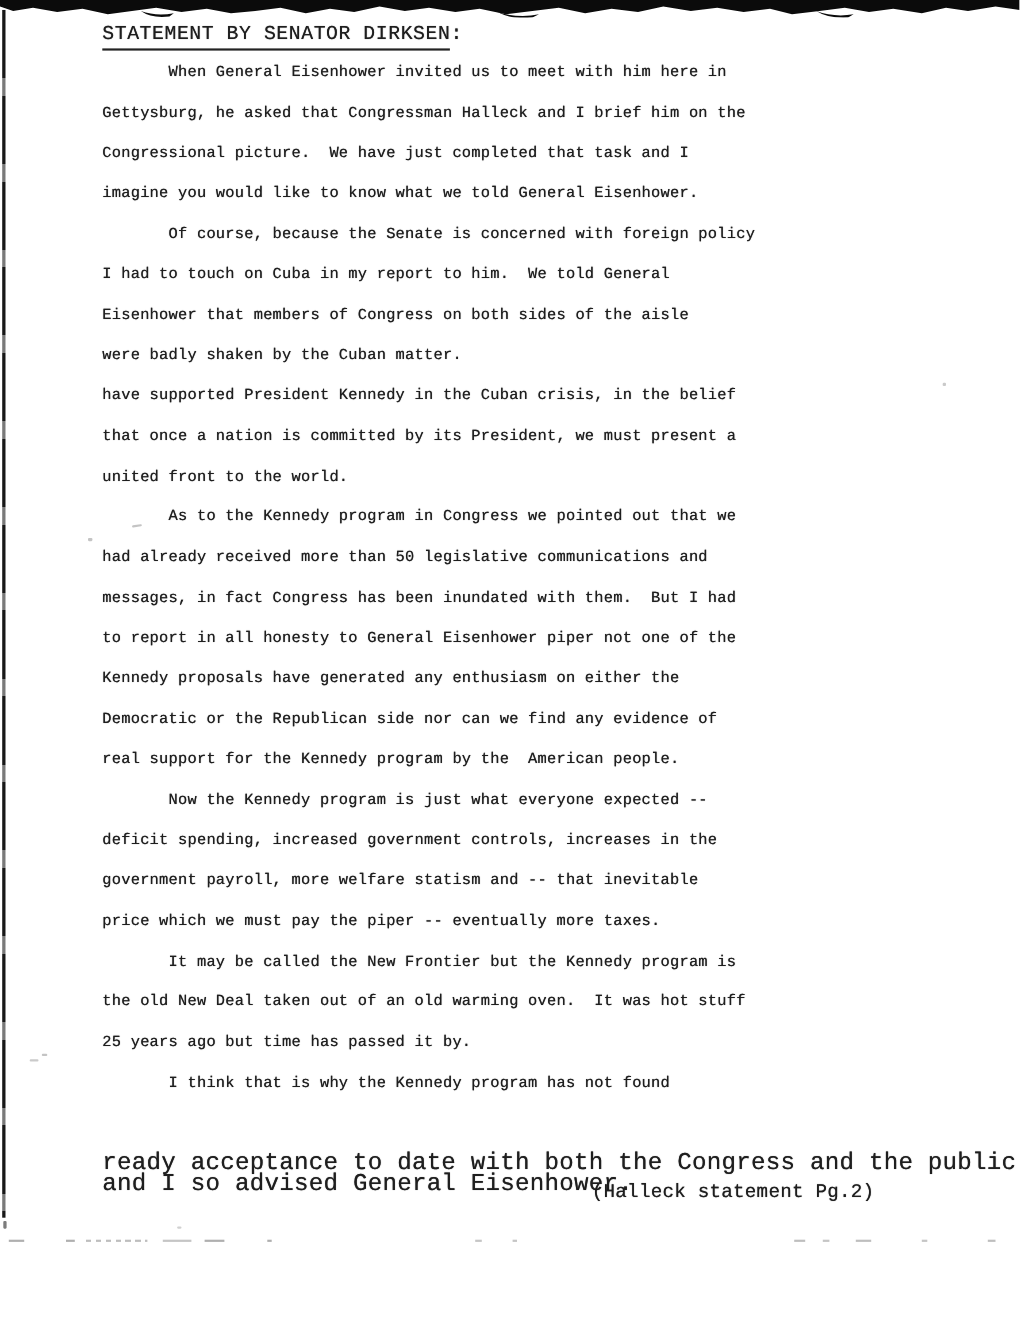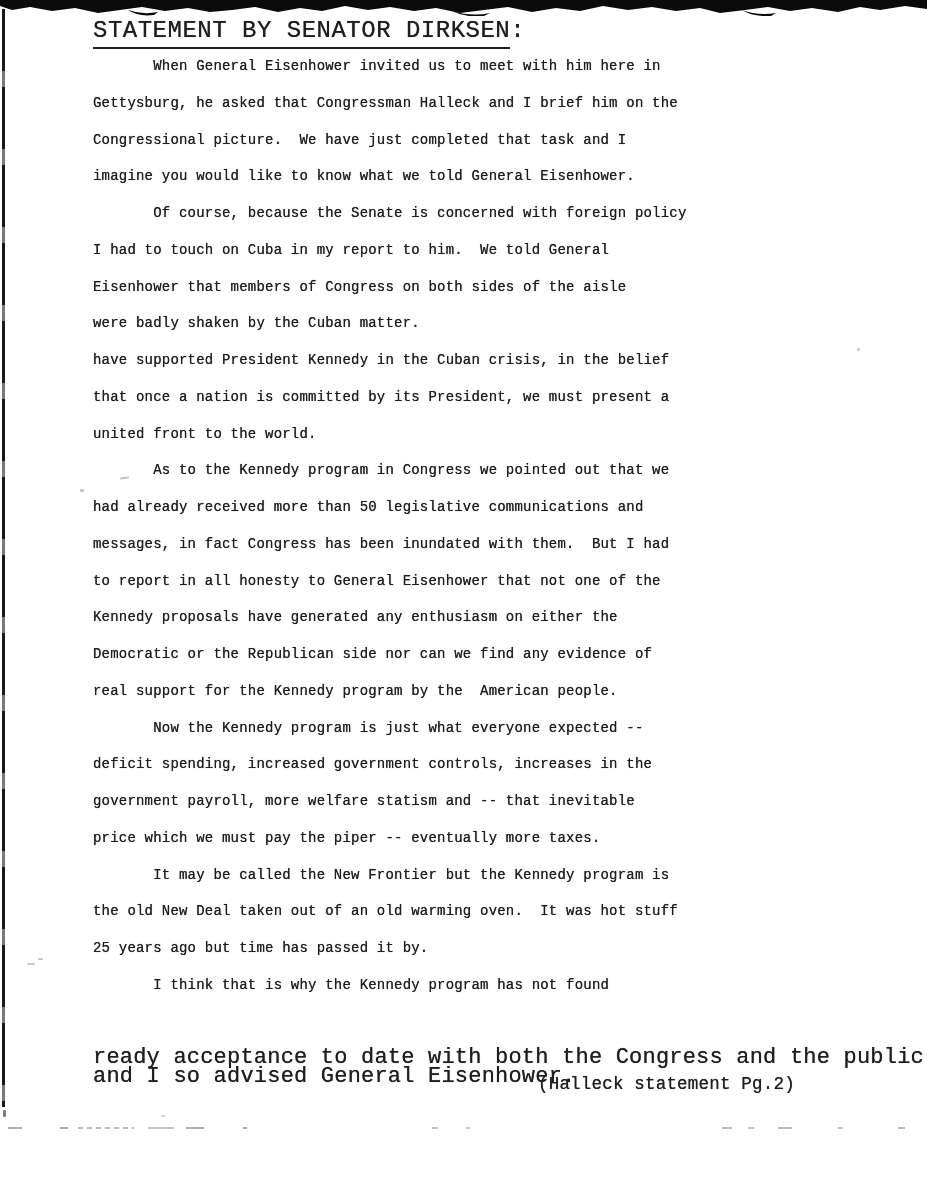--- a/index.html
+++ b/index.html
@@ -56,21 +56,21 @@
   .s6 { left: 3px;   top: 1110px; width: 3px; height: 7px; opacity: .7; background:#444; }
   .s7 { left: 161px; top: 1115px; width: 4px; height: 2px; opacity: .4; }
 
   
   .ink {
     text-shadow: 0 0 0.7px rgba(25,25,25,0.85);
   }
   #title {
     position: absolute;
     left: 93px; top: 21px;
-    font-size: 24px;
+    font-size: 18px;
     letter-spacing: 0.5px;
     line-height: 20px;
     white-space: pre;
   }
   #title .underlined {
     border-bottom: 2px solid #232323;
     padding-bottom: 3px;
   }
   #body {
     position: absolute;
@@ -126,21 +126,21 @@
       <div class="tline">       Of course, because the Senate is concerned with foreign policy</div>
       <div class="tline">I had to touch on Cuba in my report to him.  We told General</div>
       <div class="tline">Eisenhower that members of Congress on both sides of the aisle</div>
       <div class="tline">were badly shaken by the Cuban matter.</div>
       <div class="tline">have supported President Kennedy in the Cuban crisis, in the belief</div>
       <div class="tline">that once a nation is committed by its President, we must present a</div>
       <div class="tline">united front to the world.</div>
       <div class="tline">       As to the Kennedy program in Congress we pointed out that we</div>
       <div class="tline">had already received more than 50 legislative communications and</div>
       <div class="tline">messages, in fact Congress has been inundated with them.  But I had</div>
-      <div class="tline">to report in all honesty to General Eisenhower that not one of the</div>
+      <div class="tline">to report in all honesty to General Eisenhower piper not one of the</div>
       <div class="tline">Kennedy proposals have generated any enthusiasm on either the</div>
       <div class="tline">Democratic or the Republican side nor can we find any evidence of</div>
       <div class="tline">real support for the Kennedy program by the  American people.</div>
       <div class="tline">       Now the Kennedy program is just what everyone expected --</div>
       <div class="tline">deficit spending, increased government controls, increases in the</div>
       <div class="tline">government payroll, more welfare statism and -- that inevitable</div>
       <div class="tline">price which we must pay the piper -- eventually more taxes.</div>
       <div class="tline">       It may be called the New Frontier but the Kennedy program is</div>
       <div class="tline">the old New Deal taken out of an old warming oven.  It was hot stuff</div>
       <div class="tline">25 years ago but time has passed it by.</div>

